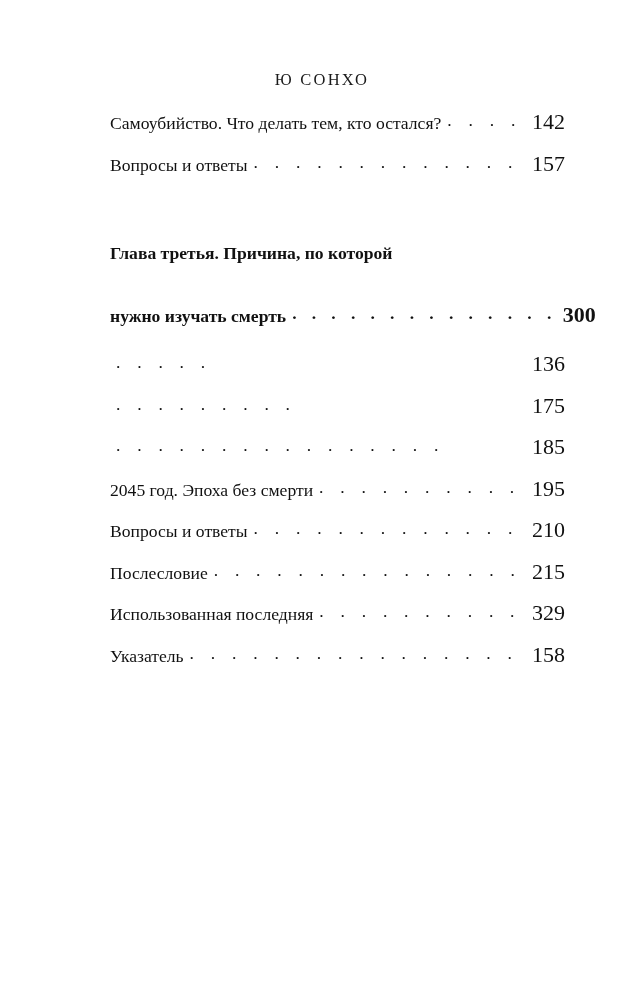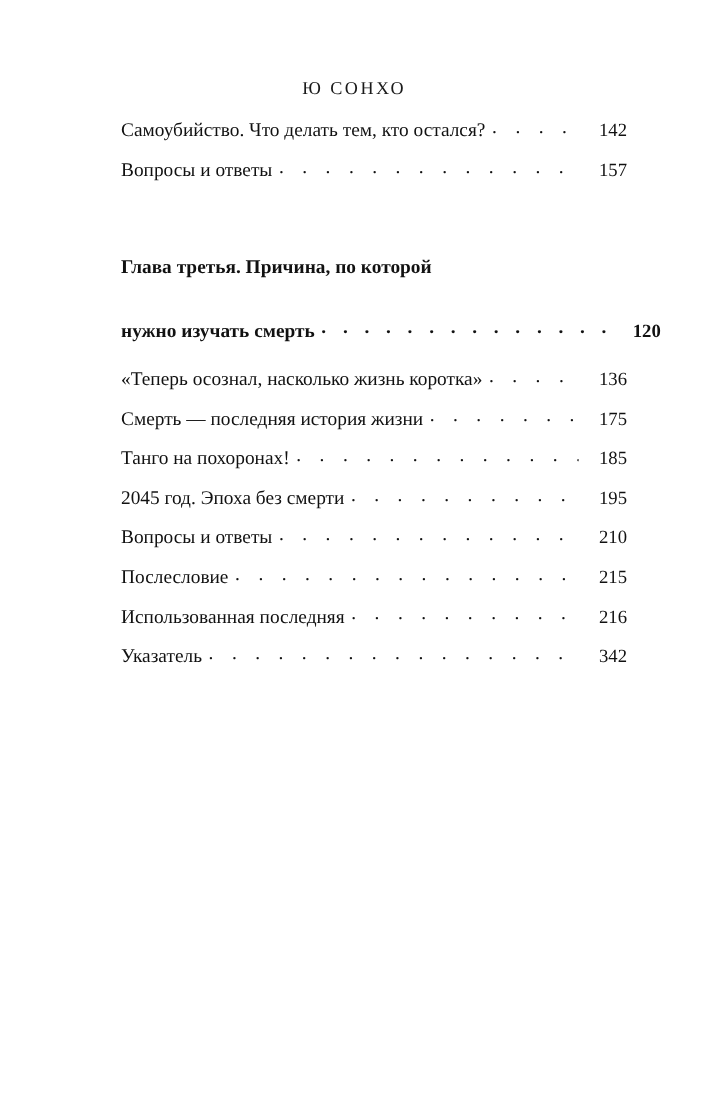--- a/index.html
+++ b/index.html
@@ -75,22 +75,22 @@
   }
 
   .toc-entry.chapter .dots {
     letter-spacing: 5.4px;
     font-weight: bold;
   }
 
   .page-num {
     flex: 0 0 auto;
     width: 38px;
-    text-align: right;
-    font-size: 17px;
+    text-align: left;
+    font-size: 22px;
   }
 
   .toc-entry.chapter .page-num {
     font-weight: bold;
   }
 
   .chapter-lines {
     display: flex;
     flex-direction: column;
   }
@@ -132,39 +132,36 @@
     </div>
 
     <div class="toc-entry chapter">
       <div class="chapter-lines" style="flex:1 1 auto;">
         <div class="chapter-row">
           <span class="chapter-line1">Глава третья. Причина, по которой</span>
         </div>
         <div class="chapter-row">
           <span class="chapter-line2">нужно изучать смерть</span>
           <span class="dots">. . . . . . . . . . . . . .</span>
-          <span class="page-num">120</span>
+          <span class="page-num">300</span>
         </div>
       </div>
     </div>
 
     <div class="toc-entry">
-      <span class="entry-title">«Теперь осознал, насколько жизнь коротка»</span>
       <span class="dots">. . . . .</span>
       <span class="page-num">136</span>
     </div>
 
     <div class="toc-entry">
-      <span class="entry-title">Смерть — последняя история жизни</span>
       <span class="dots">. . . . . . . . .</span>
       <span class="page-num">175</span>
     </div>
 
     <div class="toc-entry">
-      <span class="entry-title">Танго на похоронах!</span>
       <span class="dots">. . . . . . . . . . . . . . . .</span>
       <span class="page-num">185</span>
     </div>
 
     <div class="toc-entry">
       <span class="entry-title">2045 год. Эпоха без смерти</span>
       <span class="dots">. . . . . . . . . . . . .</span>
       <span class="page-num">195</span>
     </div>
 
@@ -176,23 +173,23 @@
 
     <div class="toc-entry">
       <span class="entry-title">Послесловие</span>
       <span class="dots">. . . . . . . . . . . . . . . . . . . .</span>
       <span class="page-num">215</span>
     </div>
 
     <div class="toc-entry">
       <span class="entry-title">Использованная последняя</span>
       <span class="dots">. . . . . . . . . . . . .</span>
-      <span class="page-num">216</span>
+      <span class="page-num">329</span>
     </div>
 
     <div class="toc-entry">
       <span class="entry-title">Указатель</span>
       <span class="dots">. . . . . . . . . . . . . . . . . . . . . .</span>
-      <span class="page-num">342</span>
+      <span class="page-num">158</span>
     </div>
 
   </div>
 </div>
 
 </body></html>

